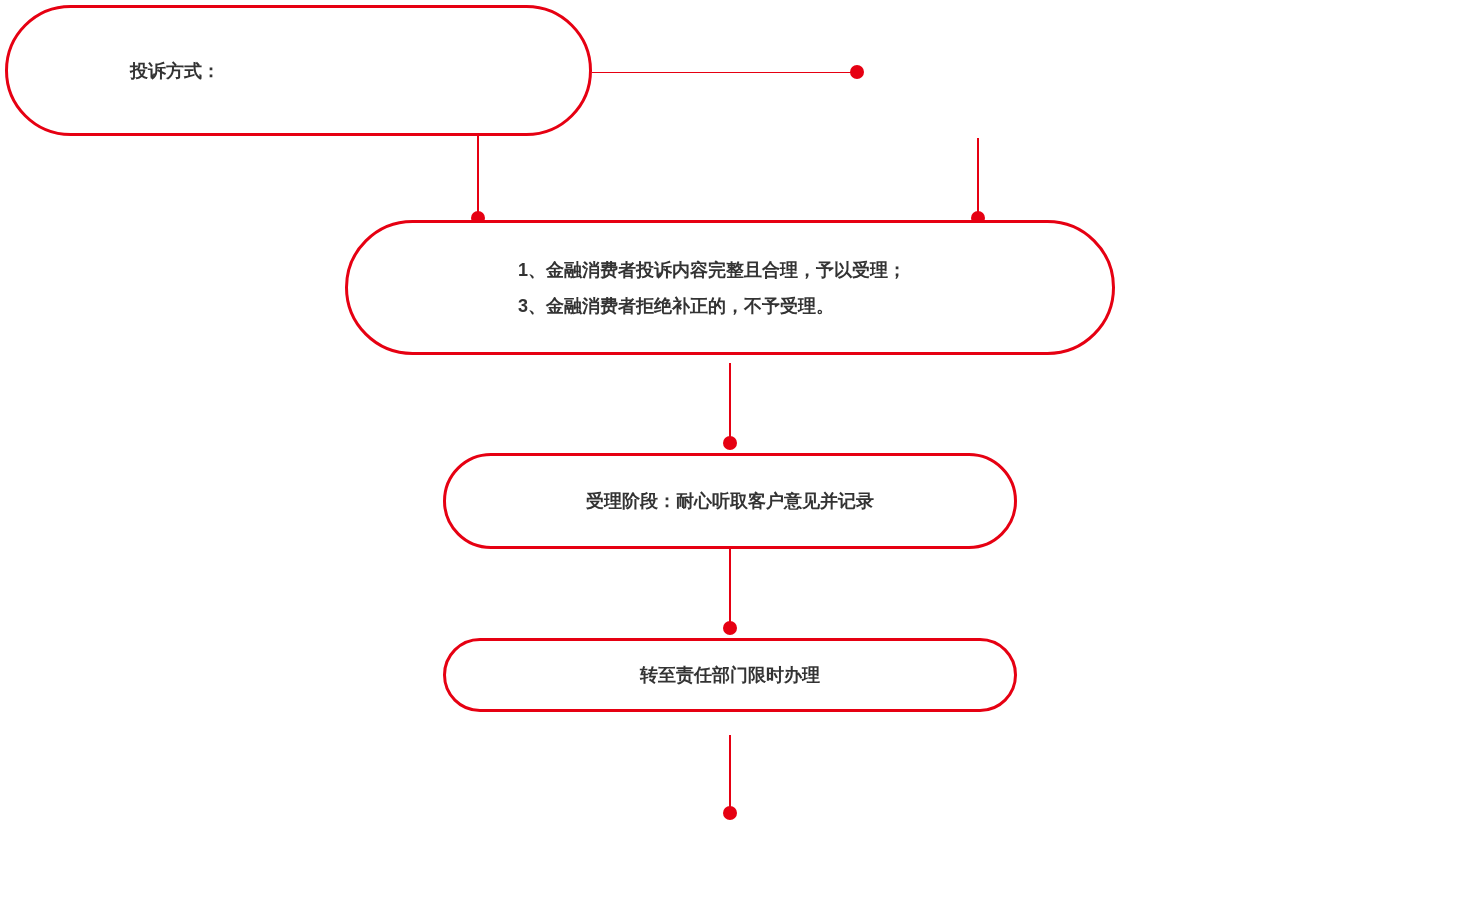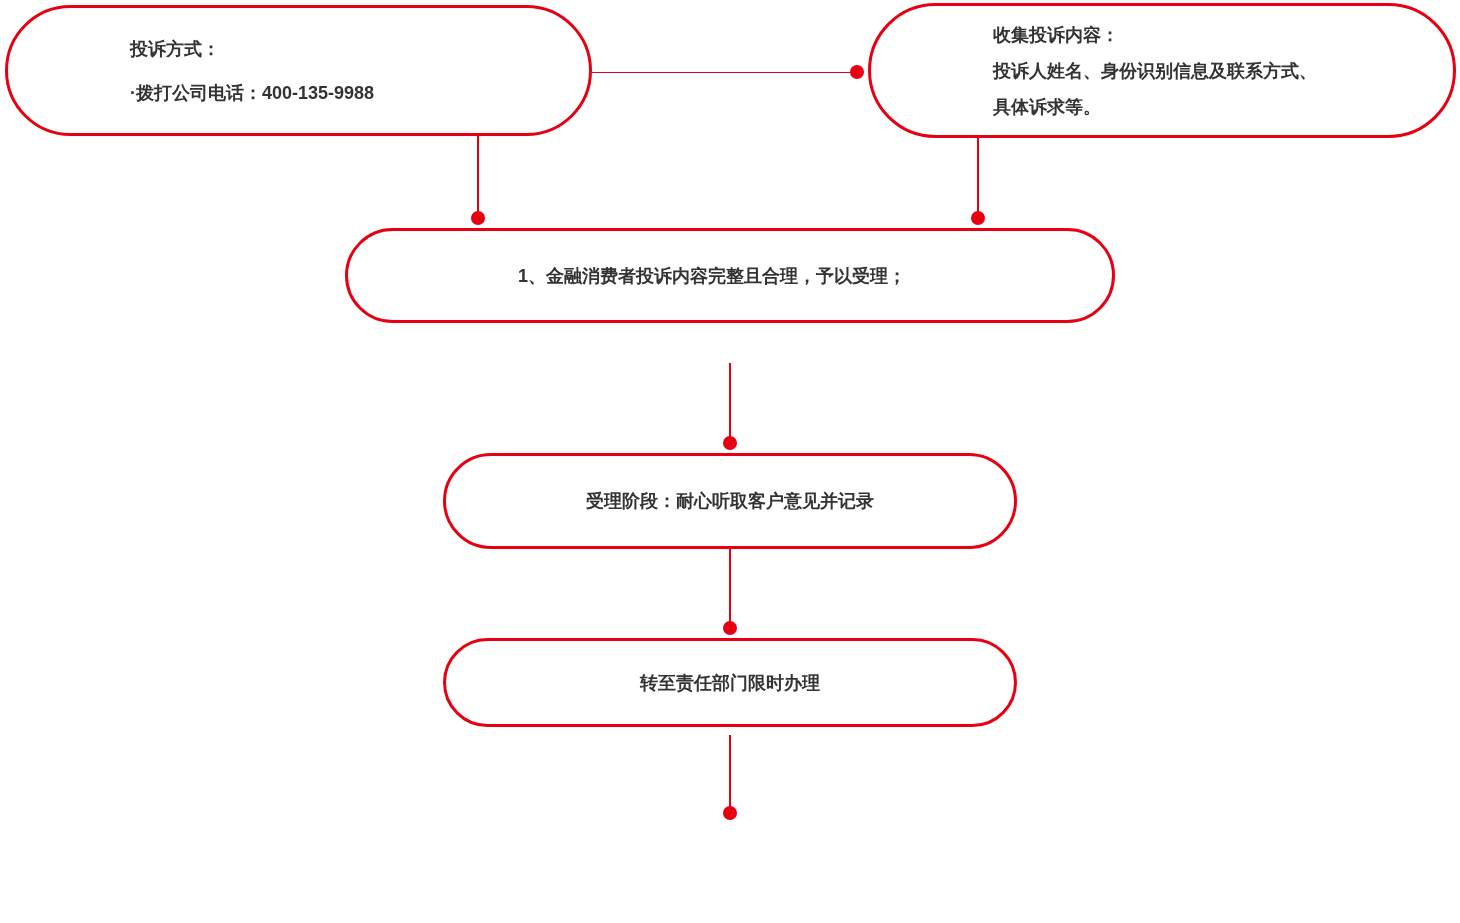--- a/index.html
+++ b/index.html
@@ -27,23 +27,23 @@
     font-weight: 700;
     font-size: 18px;
     line-height: 36px;
     white-space: nowrap;
   }
   .node.centered { align-items: center; text-align: left; }
 
   
   .n1 { left: 5px;   top: 5px;   width: 587px; height: 131px; padding-left: 122px; gap: 8px; }
   .n2 { left: 868px; top: 3px;   width: 588px; height: 135px; padding-left: 122px; }
-  .n3 { left: 345px; top: 228px; width: 770px; height: 95px; padding-left: 170px; }
+  .n3 { left: 345px; top: 220px; width: 770px; height: 135px; padding-left: 170px; }
   .n4 { left: 443px; top: 453px; width: 574px; height: 96px; }
-  .n5 { left: 443px; top: 638px; width: 574px; height: 89px; }
+  .n5 { left: 443px; top: 638px; width: 574px; height: 74px; }
   .n6 { left: 443px; top: 823px; width: 574px; height: 95px; }
 
   
   .conn { position: absolute; background: var(--accent); }
   .conn.h { height: 1.5px; }
   .conn.v { width: 1.5px; }
   .c-top   { left: 592px; top: 71.5px; width: 266px; }
   .c-left  { left: 477px; top: 136px; height: 82px; }
   .c-right { left: 977px; top: 138px; height: 80px; }
   .c-34    { left: 729px; top: 363px; height: 80px; }
@@ -77,31 +77,26 @@
 
   <div class="dot d-top"></div>
   <div class="dot d-left"></div>
   <div class="dot d-right"></div>
   <div class="dot d-34"></div>
   <div class="dot d-45"></div>
   <div class="dot d-56"></div>
 
   <div class="node n1">
     <div class="line">投诉方式：</div>
-    <div class="line">·拨打公司电话：400-135-9988</div>
   </div>
 
-  <div class="node n2">
-    <div class="line">收集投诉内容：</div>
-    <div class="line">投诉人姓名、身份识别信息及联系方式、</div>
-    <div class="line">具体诉求等。</div>
-  </div>
 
   <div class="node n3">
     <div class="line">1、金融消费者投诉内容完整且合理，予以受理；</div>
+    <div class="line">3、金融消费者拒绝补正的，不予受理。</div>
   </div>
 
   <div class="node n4 centered">
     <div class="line">受理阶段：耐心听取客户意见并记录</div>
   </div>
 
   <div class="node n5 centered">
     <div class="line">转至责任部门限时办理</div>
   </div>
 

